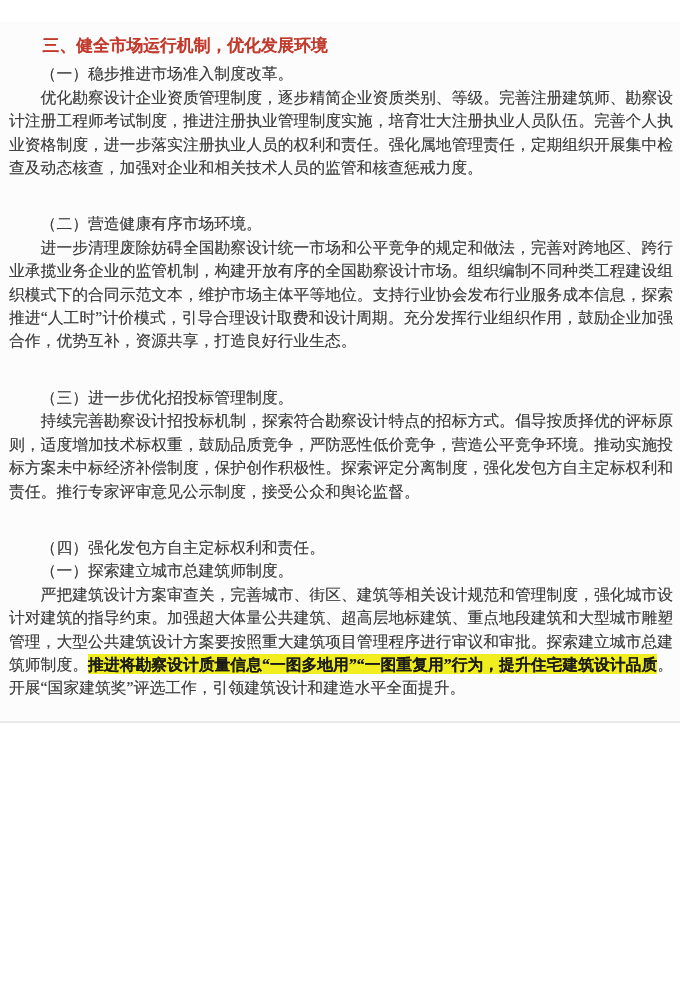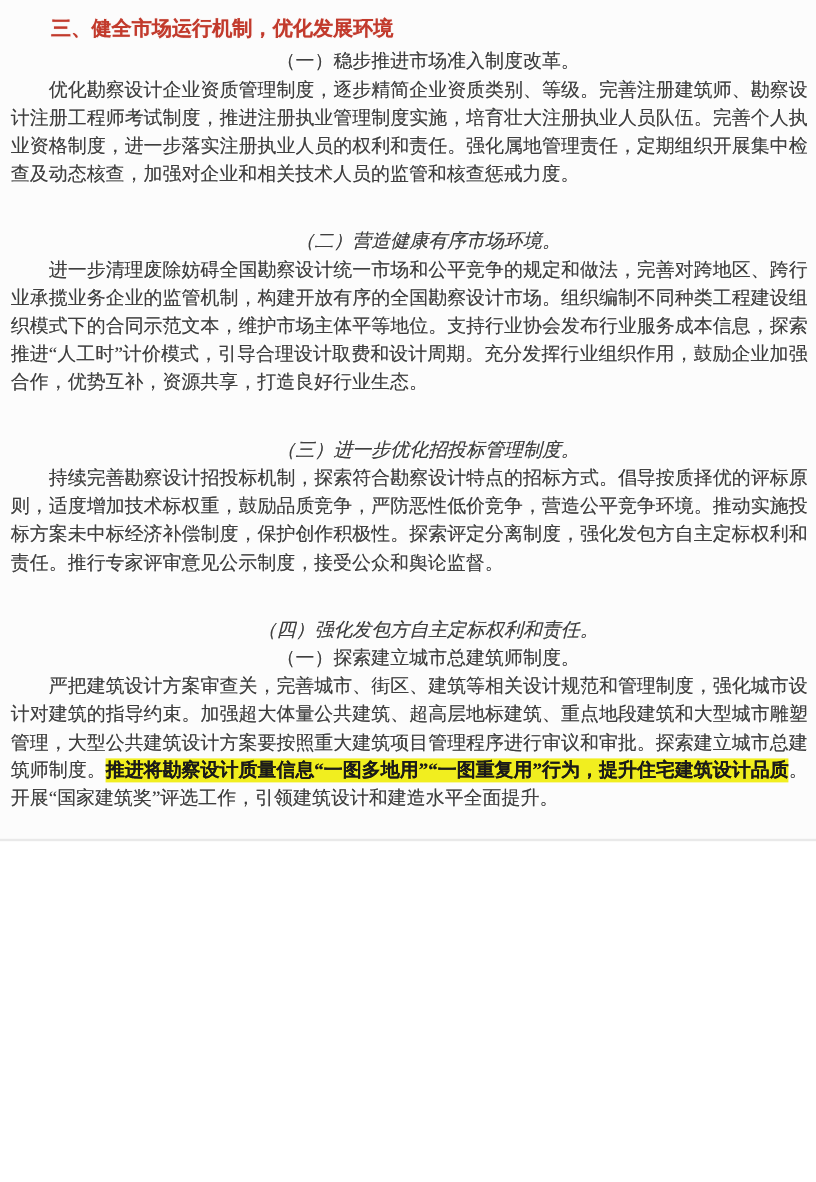--- a/index.html
+++ b/index.html
@@ -19,38 +19,39 @@
     box-sizing: border-box;
     width: 680px; height: 701px;
     padding: 12px 7px 0 9px;
     background: var(--page-bg);
     font-family: "Liberation Serif", "DejaVu Serif", serif;
     font-size: 15.8px;
     line-height: 23.4px;
     color: var(--body-color);
     border-bottom: 2px solid #e9e9e9;
     text-shadow: 0 0 0.5px rgba(60,60,60,0.55);
+    margin-top: 22px;
   }
   .sec-title {
     margin: 0 0 5px 0;
     font-family: "Liberation Sans", "DejaVu Sans", sans-serif;
     font-weight: bold;
     font-size: 16.8px;
     line-height: 23.4px;
     color: var(--heading-color);
     text-indent: 2em;
     text-shadow: 0 0 0.6px rgba(194,58,44,0.6);
   }
   p {
     margin: 0;
     text-align: justify;
     text-indent: 2em;
   }
-  p.sub { text-align: center; }
-  .gap   { margin-top: 33px; font-style: italic; }
+  p.sub { text-align: left; }
+  .gap   { margin-top: 33px; }
   .gap-lg{ margin-top: 30px; }
   mark {
     background: var(--highlight-bg);
     color: var(--highlight-text);
     font-weight: bold;
     padding: 1.5px 0;
     text-shadow: 0 0 0.5px rgba(0,0,0,0.7);
   }
 </style>
 </head>

